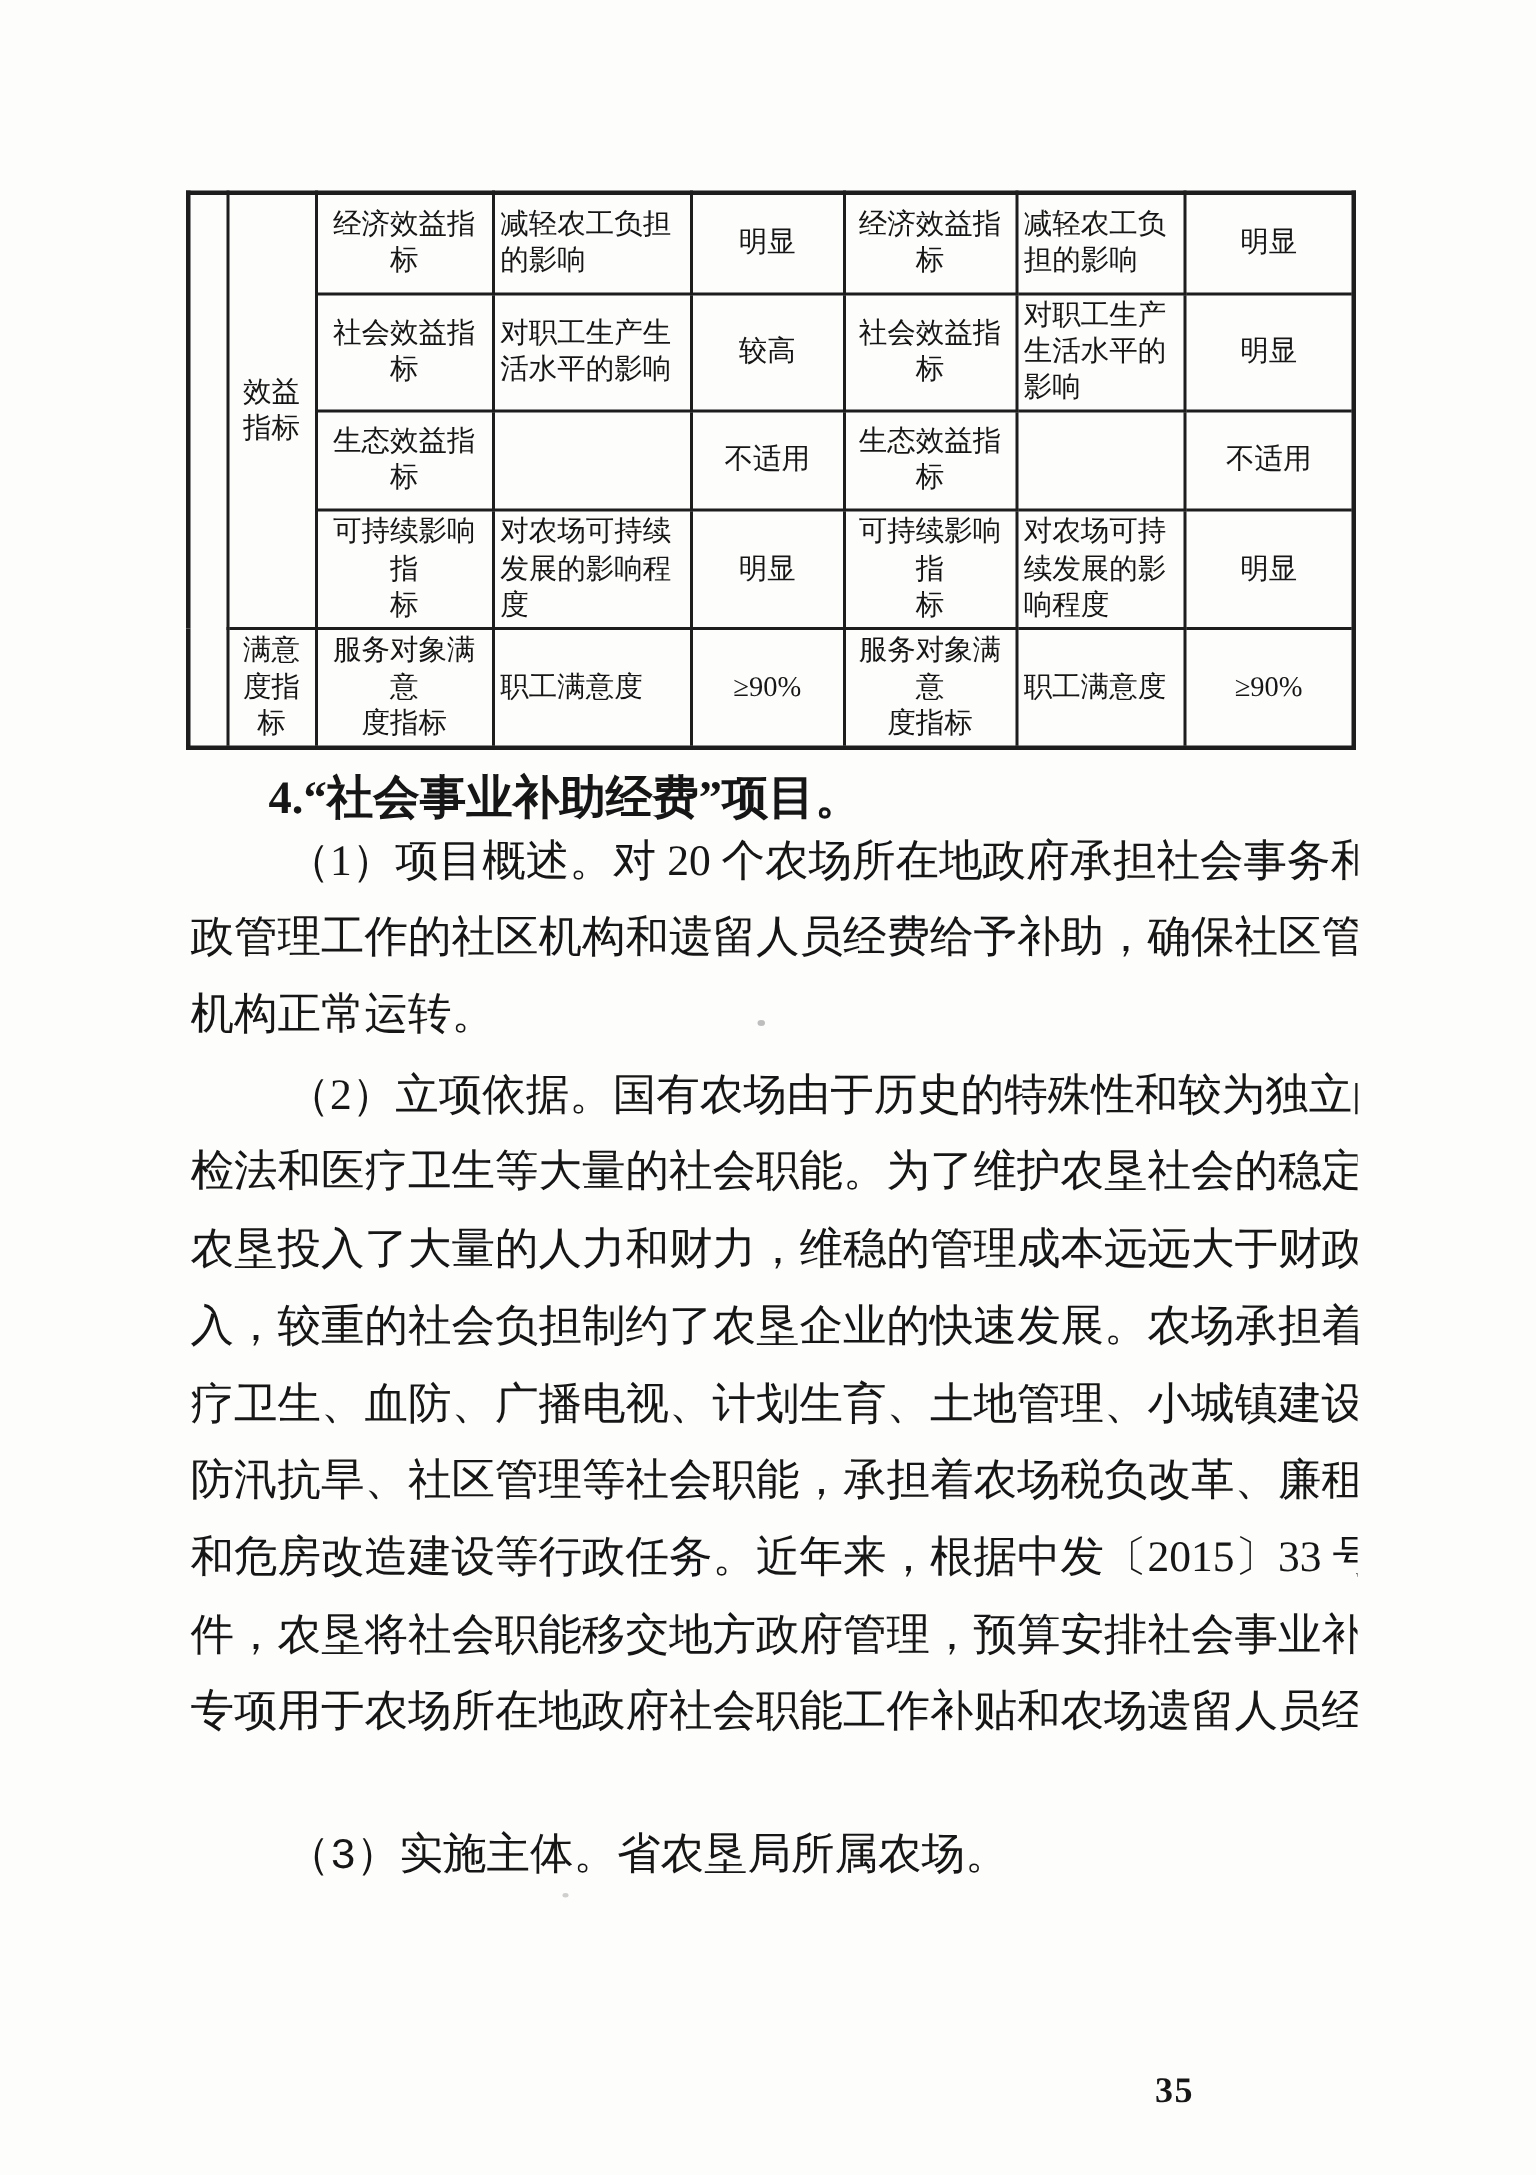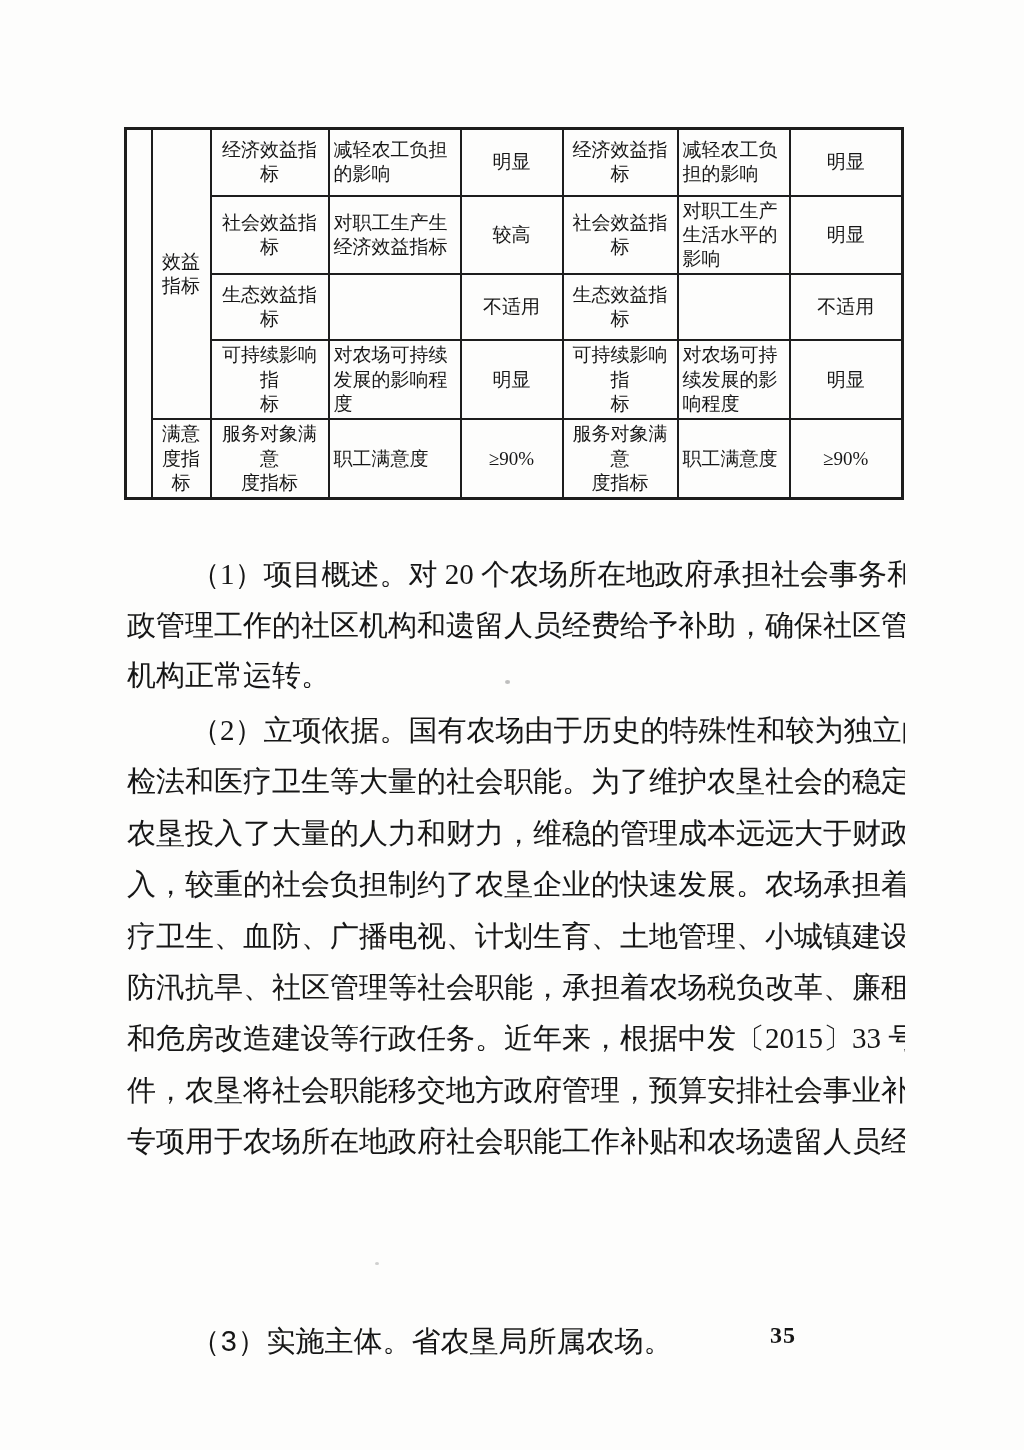--- a/index.html
+++ b/index.html
@@ -50,24 +50,24 @@
   .line.end{text-align-last:left;font-family:Liberation Mono, monospace;}
   .line.indent{padding-left:64px;}
   .heading-block{top:506px;}
   .heading-block .line{
     font-weight:bold;font-size:31px;
     text-align-last:left;
     padding-left:52px;
   }
   #p1{top:549px;}
   #p2{top:705px;}
-  #p3{top:1318px;}
+  #p3{top:1212px;}
 
   .page-number{
-    position:absolute;left:770px;top:1322px;
+    position:absolute;left:770px;top:1381px;
     font-size:24px;font-weight:bold;
     letter-spacing:1px;
   }
 
   
   .speck{position:absolute;background:#8a8a8a;border-radius:50%;}
   .speck.s1{left:505px;top:680px;width:5px;height:4px;opacity:.55;}
   .speck.s2{left:375px;top:1262px;width:4px;height:3px;opacity:.4;}
 </style>
 </head>
@@ -96,21 +96,21 @@
 的影响</td>
         <td>明显</td>
         <td>经济效益指标</td>
         <td class="desc">减轻农工负
 担的影响</td>
         <td>明显</td>
       </tr>
       <tr>
         <td>社会效益指标</td>
         <td class="desc">对职工生产生
-经济效益指标</td>
+活水平的影响</td>
         <td>较高</td>
         <td>社会效益指标</td>
         <td class="desc">对职工生产
 生活水平的
 影响</td>
         <td>明显</td>
       </tr>
       <tr>
         <td>生态效益指标</td>
         <td class="desc"></td>
@@ -142,20 +142,23 @@
         <td class="desc">职工满意度</td>
         <td>≥90%</td>
         <td>服务对象满意
 度指标</td>
         <td class="desc">职工满意度</td>
         <td>≥90%</td>
       </tr>
     </tbody>
   </table>
 
+  <div class="textblock heading-block">
+    <div class="line">4.“社会事业补助经费”项目。</div>
+  </div>
 
   <div class="textblock" id="p1">
     <div class="line indent">（1）项目概述。对 20 个农场所在地政府承担社会事务和行</div>
     <div class="line">政管理工作的社区机构和遗留人员经费给予补助，确保社区管理</div>
     <div class="line end">机构正常运转。</div>
   </div>
 
   <div class="textblock" id="p2">
     <div class="line indent">（2）立项依据。国有农场由于历史的特殊性和较为独立的地</div>
     <div class="line">检法和医疗卫生等大量的社会职能。为了维护农垦社会的稳定，</div>

